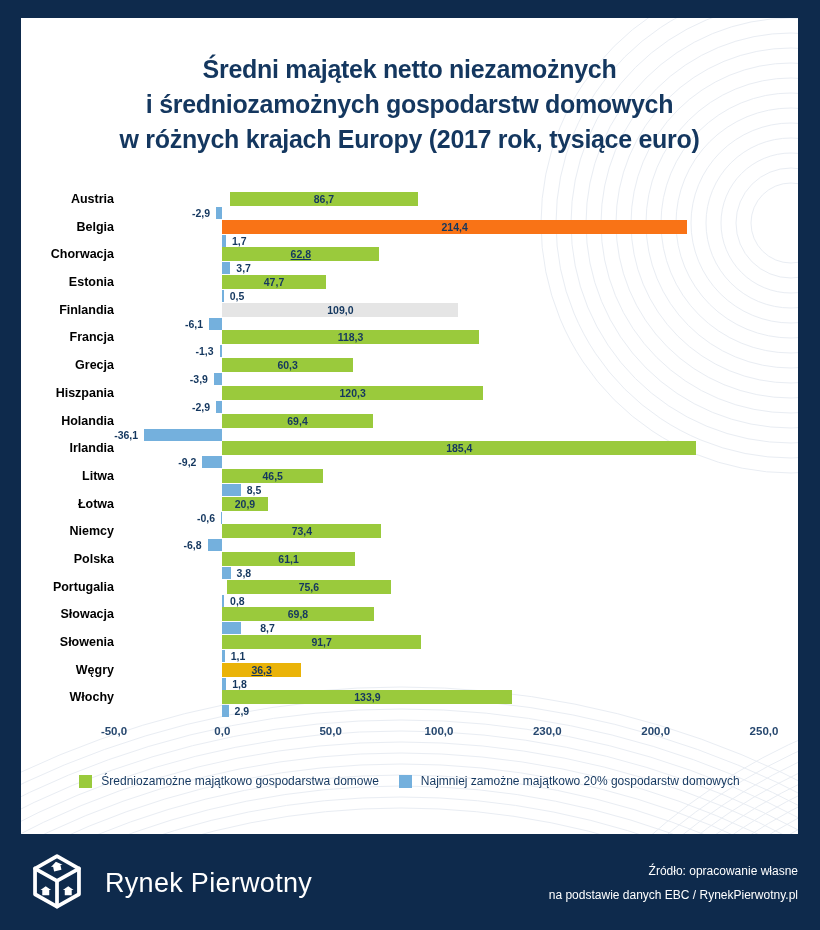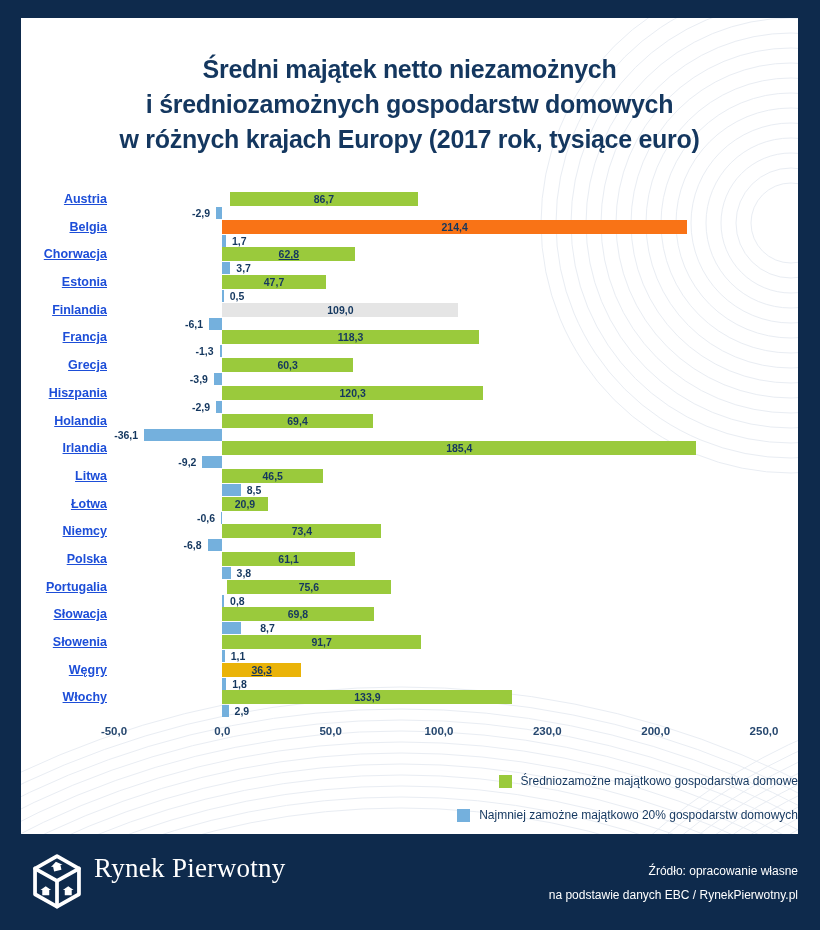--- a/index.html
+++ b/index.html
@@ -23,25 +23,24 @@
     text-align:center;
     color:#14375f;
     font-weight:bold;
     font-size:25px;
     line-height:35px;
     letter-spacing:-0.3px;
   }
   .chart { position:absolute; left:93px; top:173px; width:650px; }
   .chart-row { position:relative; height:27.7px; }
   .country-label {
-    position:absolute; right:100%; margin-right:7px; top:1px;
+    position:absolute; right:100%; top:1px;
     height:14px; line-height:14px;
-    font-size:12.5px; font-weight:bold; color:#1d4ed8;
+    font-size:12.5px; font-weight:bold; color:#000000;
     white-space:nowrap;
-    text-decoration:underline;
   }
   .bar-green {
     position:absolute; top:1px; height:14px;
     background:#9aca3c;
     text-align:center;
     font-size:10.5px; font-weight:bold; color:#14375f;
     line-height:14px;
     overflow:visible; white-space:nowrap;
   }
   .bar-blue { position:absolute; top:16px; height:12px; background:#74b0dd; }
@@ -51,32 +50,32 @@
     white-space:nowrap;
   }
   .axis { position:absolute; left:93px; top:707px; width:650px; height:16px; }
   .tick {
     position:absolute; top:0; transform:translateX(-50%);
     font-size:11.5px; font-weight:bold; color:#27486f;
     white-space:nowrap;
   }
   .legend {
     position:absolute; top:756px; left:0; right:0;
-    display:flex; justify-content:center; align-items:flex-end; gap:20px;flex-direction:column;
+    display:flex; justify-content:center; align-items:flex-start; gap:20px;
   }
   .legend-item { display:flex; align-items:center; gap:9px; }
   .legend-swatch { width:13px; height:13px; flex:0 0 auto; }
   .legend-label { font-size:12px; color:#14375f; white-space:nowrap; }
   .footer {
     position:absolute; left:0; right:0; top:840px; height:86px;
     display:flex; align-items:center; justify-content:space-between;
     padding:0 22px 0 30px;
     color:#ffffff;
   }
-  .brand { display:flex; gap:10px;font-family:Liberation Serif, serif; }
+  .brand { display:flex; align-items:center; gap:21px; }
   .brand-name { font-size:27px; font-weight:normal; letter-spacing:0.3px; }
   .source { text-align:right; font-size:12px; line-height:24px; }
 </style>
 </head>
 <body>
 
 <div class="card">
 
   <svg class="decor" width="777" height="816" viewBox="0 0 777 816">
     <g id="rings-top-right">
@@ -142,21 +141,21 @@
         <div class="blue-label" style="right: 553.95px;">-2,9</div>
       </div>
       <div class="chart-row">
         <div class="country-label">Belgia</div>
         <div class="bar-green" style="left: 108.333px; width: 464.533px; background: #f97316;">214,4</div>
         <div class="bar-blue" style="background: rgb(116, 176, 221); width: 3.68333px; left: 108.333px;"></div>
         <div class="blue-label" style="left: 118.017px;">1,7</div>
       </div>
       <div class="chart-row">
         <div class="country-label">Chorwacja</div>
-        <div class="bar-green" style="left: 108.333px; width: 133px; background: rgb(154, 202, 60); text-decoration: underline;">62,8</div>
+        <div class="bar-green" style="left: 108.333px; width: 157px; background: rgb(154, 202, 60); text-decoration: underline;">62,8</div>
         <div class="bar-blue" style="background: rgb(116, 176, 221); width: 8.01667px; left: 108.333px;"></div>
         <div class="blue-label" style="left: 122.35px;">3,7</div>
       </div>
       <div class="chart-row">
         <div class="country-label">Estonia</div>
         <div class="bar-green" style="left: 108.333px; width: 103.35px; background: rgb(154, 202, 60);">47,7</div>
         <div class="bar-blue" style="background: rgb(116, 176, 221); width: 1.3px; left: 108.333px;"></div>
         <div class="blue-label" style="left: 115.633px;">0,5</div>
       </div>
       <div class="chart-row">

